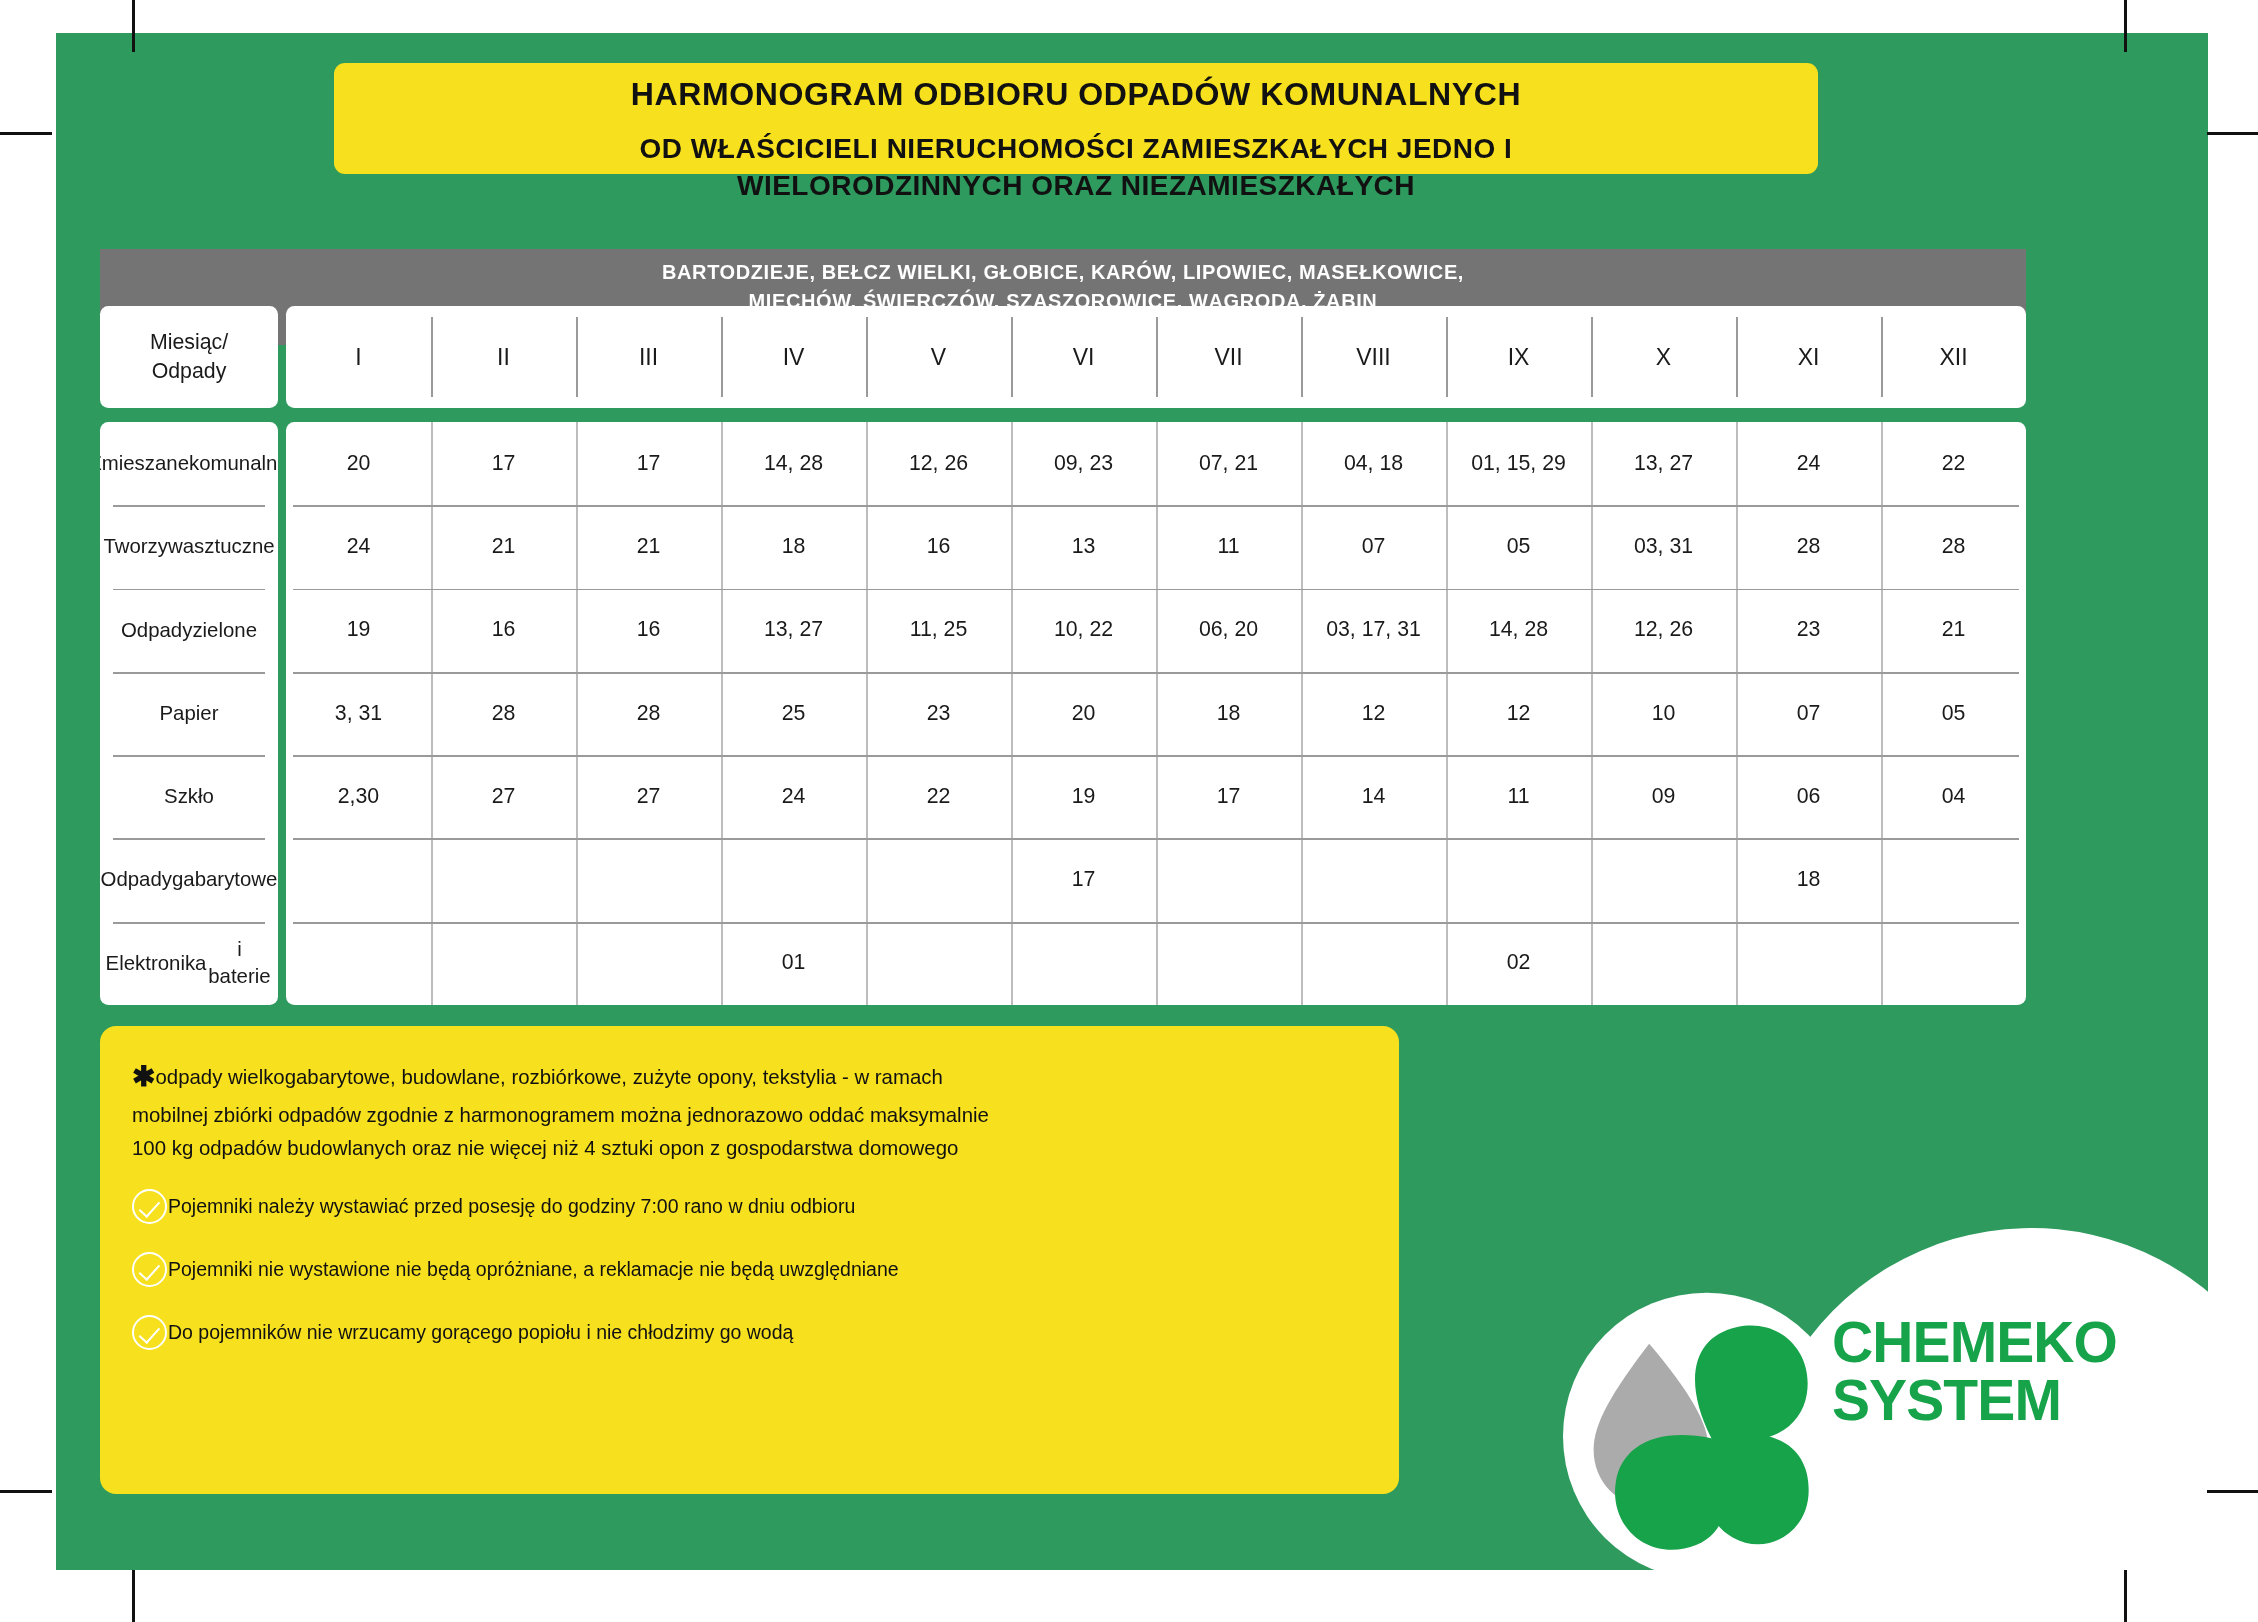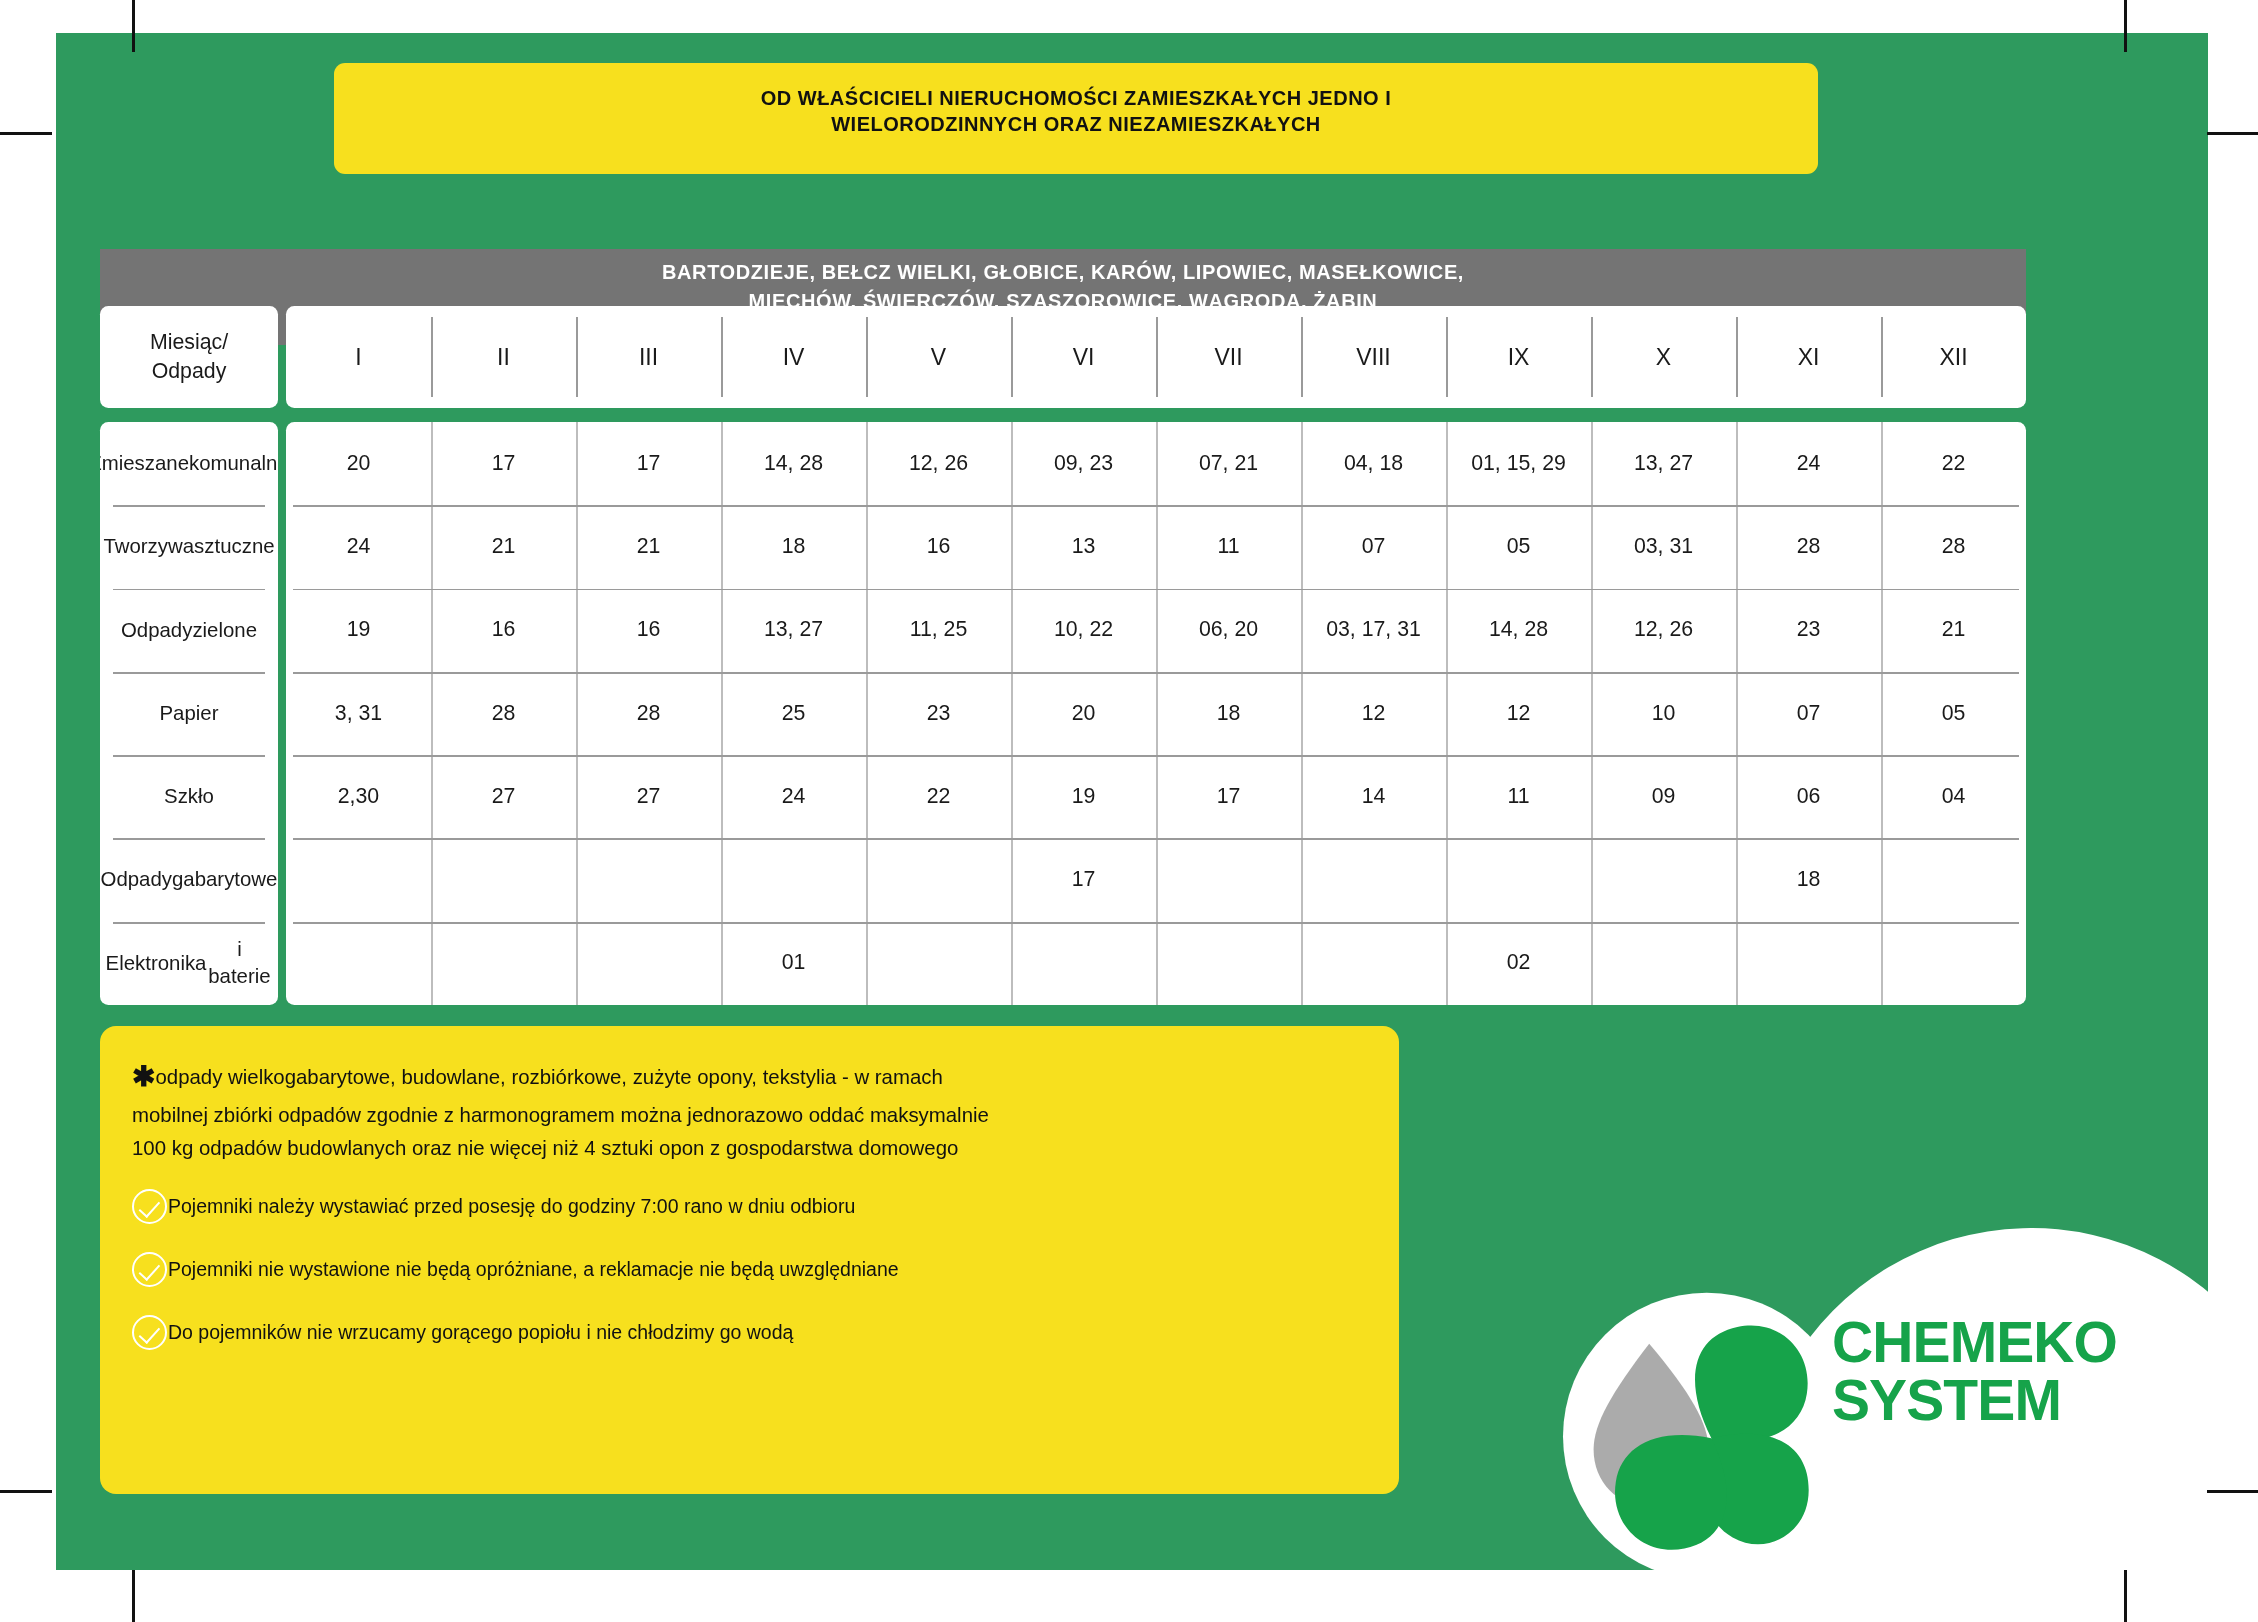--- a/index.html
+++ b/index.html
@@ -41,22 +41,22 @@
     background: #F7E01E;
     border-radius: 11px;
     padding: 13px 28px 0 28px;
     text-align: center;
   }
   #title-main {
     font-size: 32px; font-weight: bold; color: #111111;
     letter-spacing: 0.6px; line-height: 1.18;
   }
   #title-sub {
-    font-size: 20px; font-weight: bold; color: #111111;
-    letter-spacing: 0.5px; line-height: 1.32; margin-top: 9px;
+    font-size: 28px; font-weight: bold; color: #111111;
+    letter-spacing: 0.5px; line-height: 1.32; margin-top: 17px;
   }
 
   
   #locality-band {
     position: absolute;
     left: 100px; top: 249px;
     width: 1926px; height: 96px;
     background: #747474;
     color: #ffffff;
     text-align: center;
@@ -192,20 +192,21 @@
   <div class="crop h" style="left:2207px;top:132px;"></div>
   <div class="crop v" style="left:2124px;top:0px;"></div>
   <div class="crop h" style="left:0px;   top:1490px;"></div>
   <div class="crop v" style="left:132px; top:1570px;"></div>
   <div class="crop h" style="left:2207px;top:1490px;"></div>
   <div class="crop v" style="left:2124px;top:1570px;"></div>
 
   <div id="green-panel"></div>
 
   <div id="title-banner">
+    <div id="title-main">HARMONOGRAM ODBIORU ODPADÓW KOMUNALNYCH</div>
     <div id="title-sub">
       <div>OD WŁAŚCICIELI NIERUCHOMOŚCI ZAMIESZKAŁYCH JEDNO I</div>
       <div>WIELORODZINNYCH ORAZ NIEZAMIESZKAŁYCH</div>
     </div>
   </div>
 
   <div id="locality-band">
     <div>BARTODZIEJE, BEŁCZ WIELKI, GŁOBICE, KARÓW, LIPOWIEC, MASEŁKOWICE,</div>
     <div>MIECHÓW, ŚWIERCZÓW, SZASZOROWICE, WĄGRODA, ŻABIN</div>
   </div>

